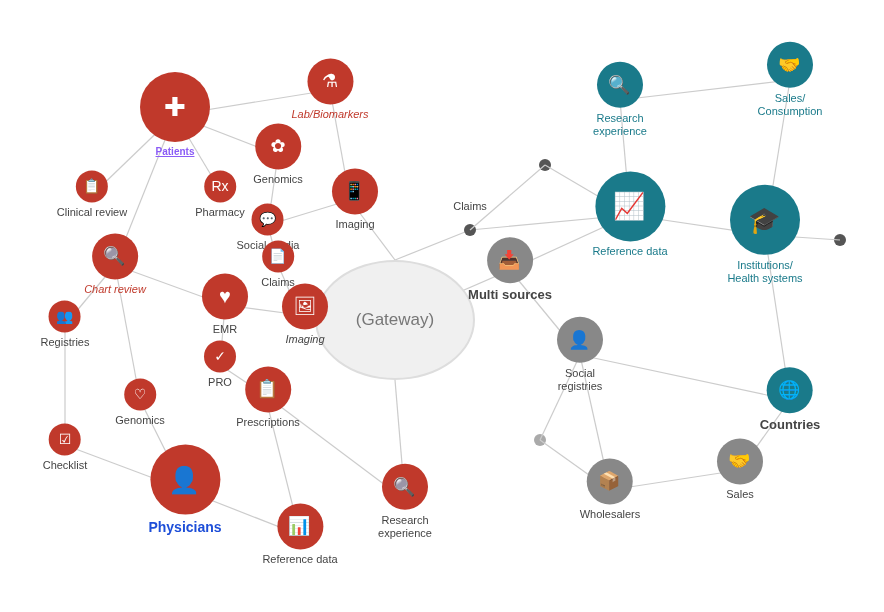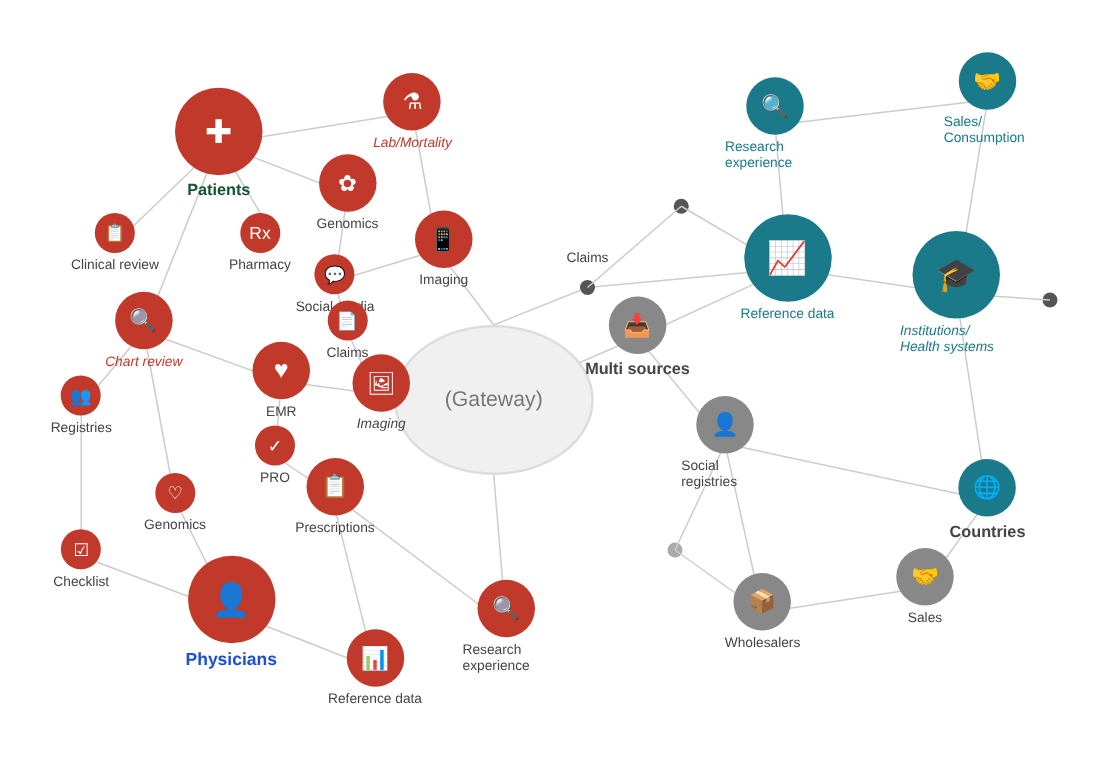--- a/index.html
+++ b/index.html
@@ -34,20 +34,21 @@
     .node-circle {
       border-radius: 50%;
       display: flex;
       align-items: center;
       justify-content: center;
       flex-shrink: 0;
     }
     .node-label {
       font-size: 11px;
       color: #444;
+      text-align: center;
       margin-top: 4px;
       white-space: nowrap;
       line-height: 1.2;
     }
     .node-label.italic {
       font-style: italic;
     }
     .red-large { background: #c0392b; width: 70px; height: 70px; }
     .red-medium { background: #c0392b; width: 46px; height: 46px; }
     .red-small { background: #c0392b; width: 32px; height: 32px; }
@@ -145,38 +146,38 @@
   </svg>
 
   <div class="center-ellipse" style="left: 395px; top: 320px;">
     <span class="subtitle">(Gateway)</span>
   </div>
 
   <div class="node" style="left:175px;top:115px;">
     <div class="node-circle red-large">
       <span class="icon-text large">✚</span>
     </div>
-    <span class="node-label" style="color:#14532d;font-weight:bold;font-size:13px;">Patients</span>
+    <span class="node-label" style="color:#8b5cf6;font-weight:bold;font-size:10px;text-decoration:underline;">Patients</span>
   </div>
 
   <div class="node" style="left:330px;top:90px;">
     <div class="node-circle red-medium">
       <span class="icon-text">⚗</span>
     </div>
-    <span class="node-label red-label">Lab/Mortality</span>
+    <span class="node-label red-label">Lab/Biomarkers</span>
   </div>
 
   <div class="node" style="left:278px;top:155px;">
     <div class="node-circle red-medium">
       <span class="icon-text">✿</span>
     </div>
     <span class="node-label">Genomics</span>
   </div>
 
-  <div class="node" style="left:208px;top:195px;">
+  <div class="node" style="left:220px;top:195px;">
     <div class="node-circle red-small">
       <span class="icon-text small">Rx</span>
     </div>
     <span class="node-label">Pharmacy</span>
   </div>
 
   <div class="node" style="left:268px;top:228px;">
     <div class="node-circle red-small">
       <span class="icon-text small">💬</span>
     </div>
@@ -306,21 +307,21 @@
     <div class="node-circle teal-medium">
       <span class="icon-text">🤝</span>
     </div>
     <span class="node-label teal-label" style="white-space:normal;width:70px;">Sales/ Consumption</span>
   </div>
 
   <div class="node" style="left:765px;top:235px;">
     <div class="node-circle teal-large">
       <span class="icon-text large">🎓</span>
     </div>
-    <span class="node-label teal-label" style="white-space:normal;width:90px;font-style:italic;">Institutions/ Health systems</span>
+    <span class="node-label teal-label" style="white-space:normal;width:90px;">Institutions/ Health systems</span>
   </div>
 
   <div class="node" style="left:580px;top:355px;">
     <div class="node-circle gray-medium">
       <span class="icon-text">👤</span>
     </div>
     <span class="node-label" style="white-space:normal;width:70px;">Social registries</span>
   </div>
 
   <div class="node" style="left:610px;top:490px;">

